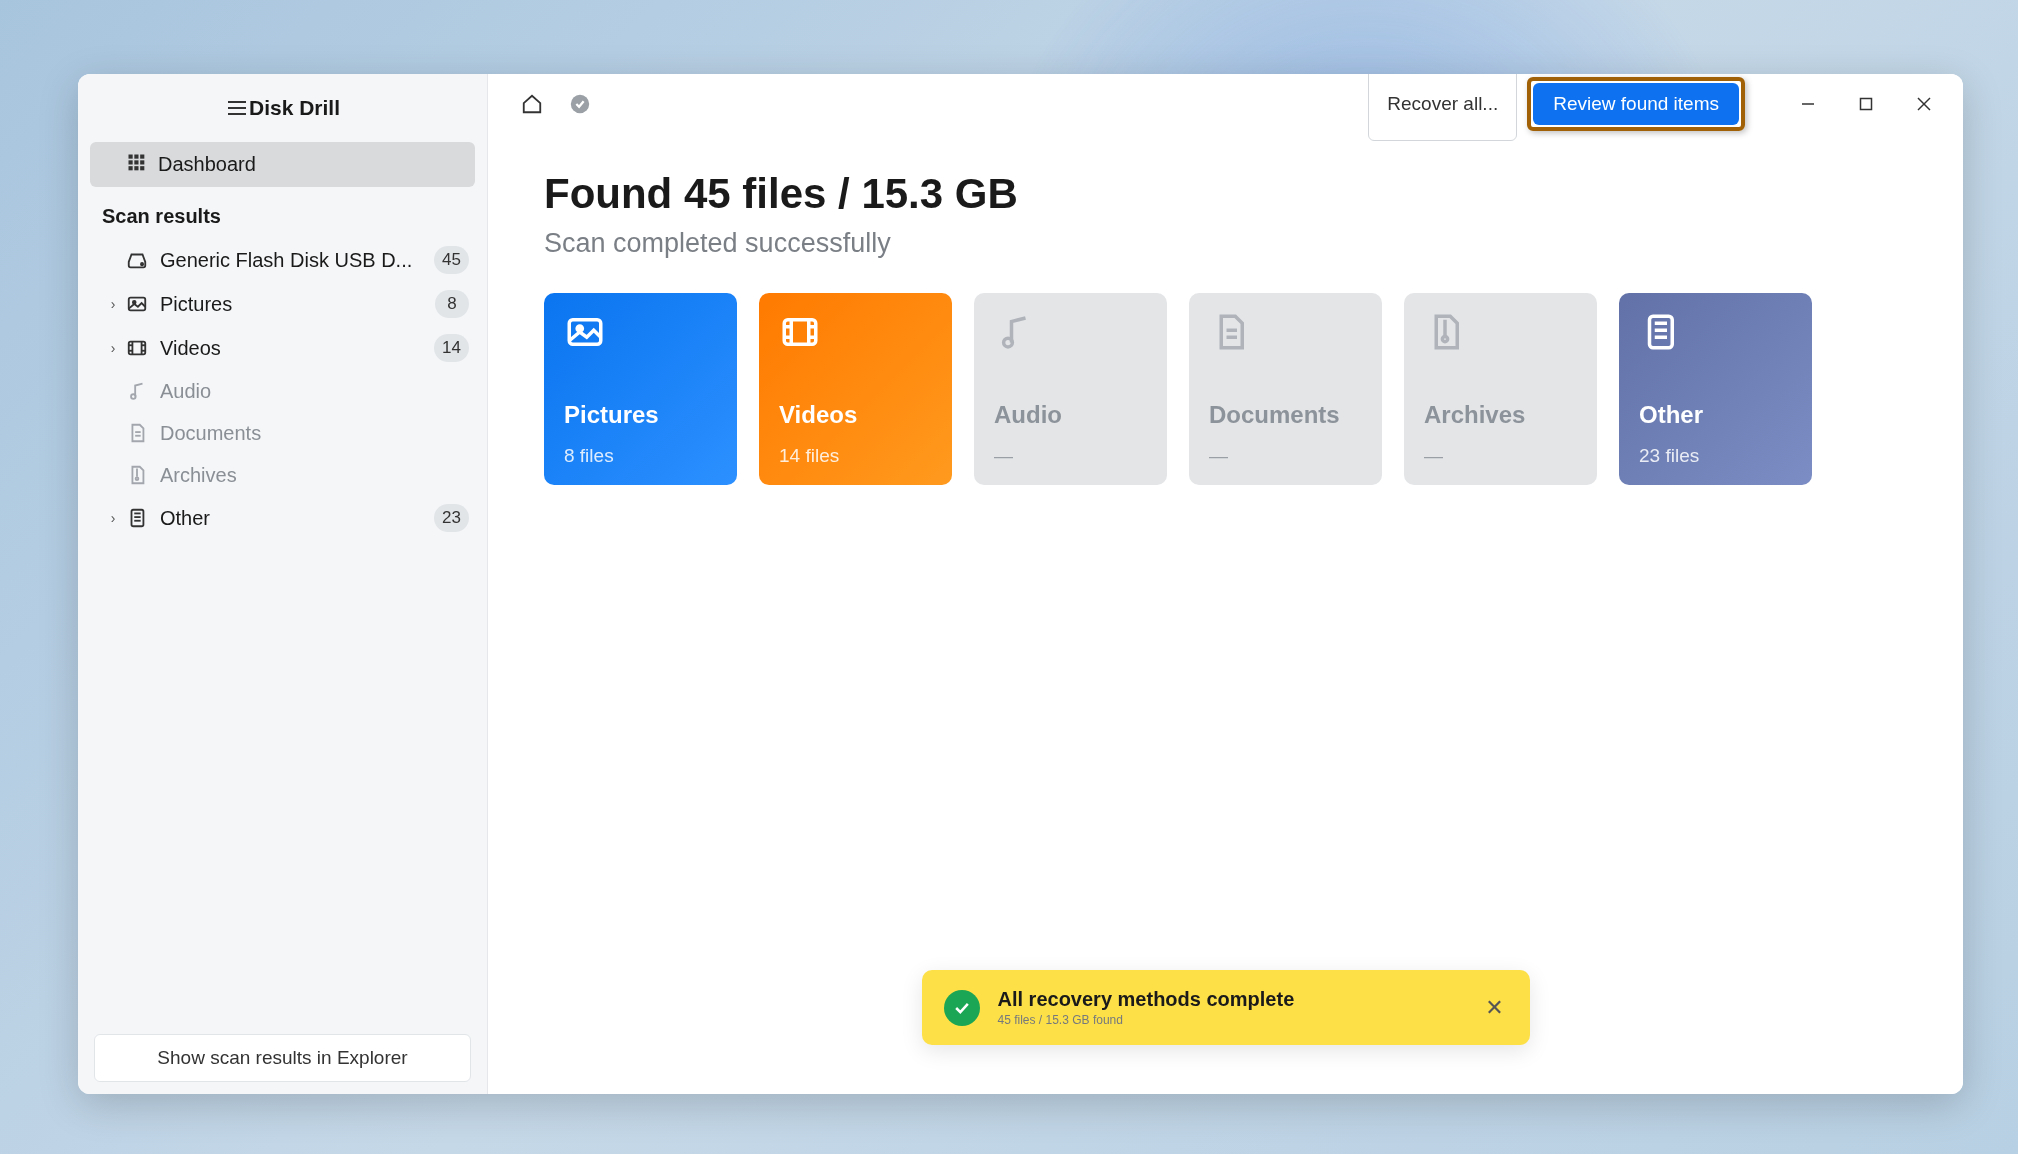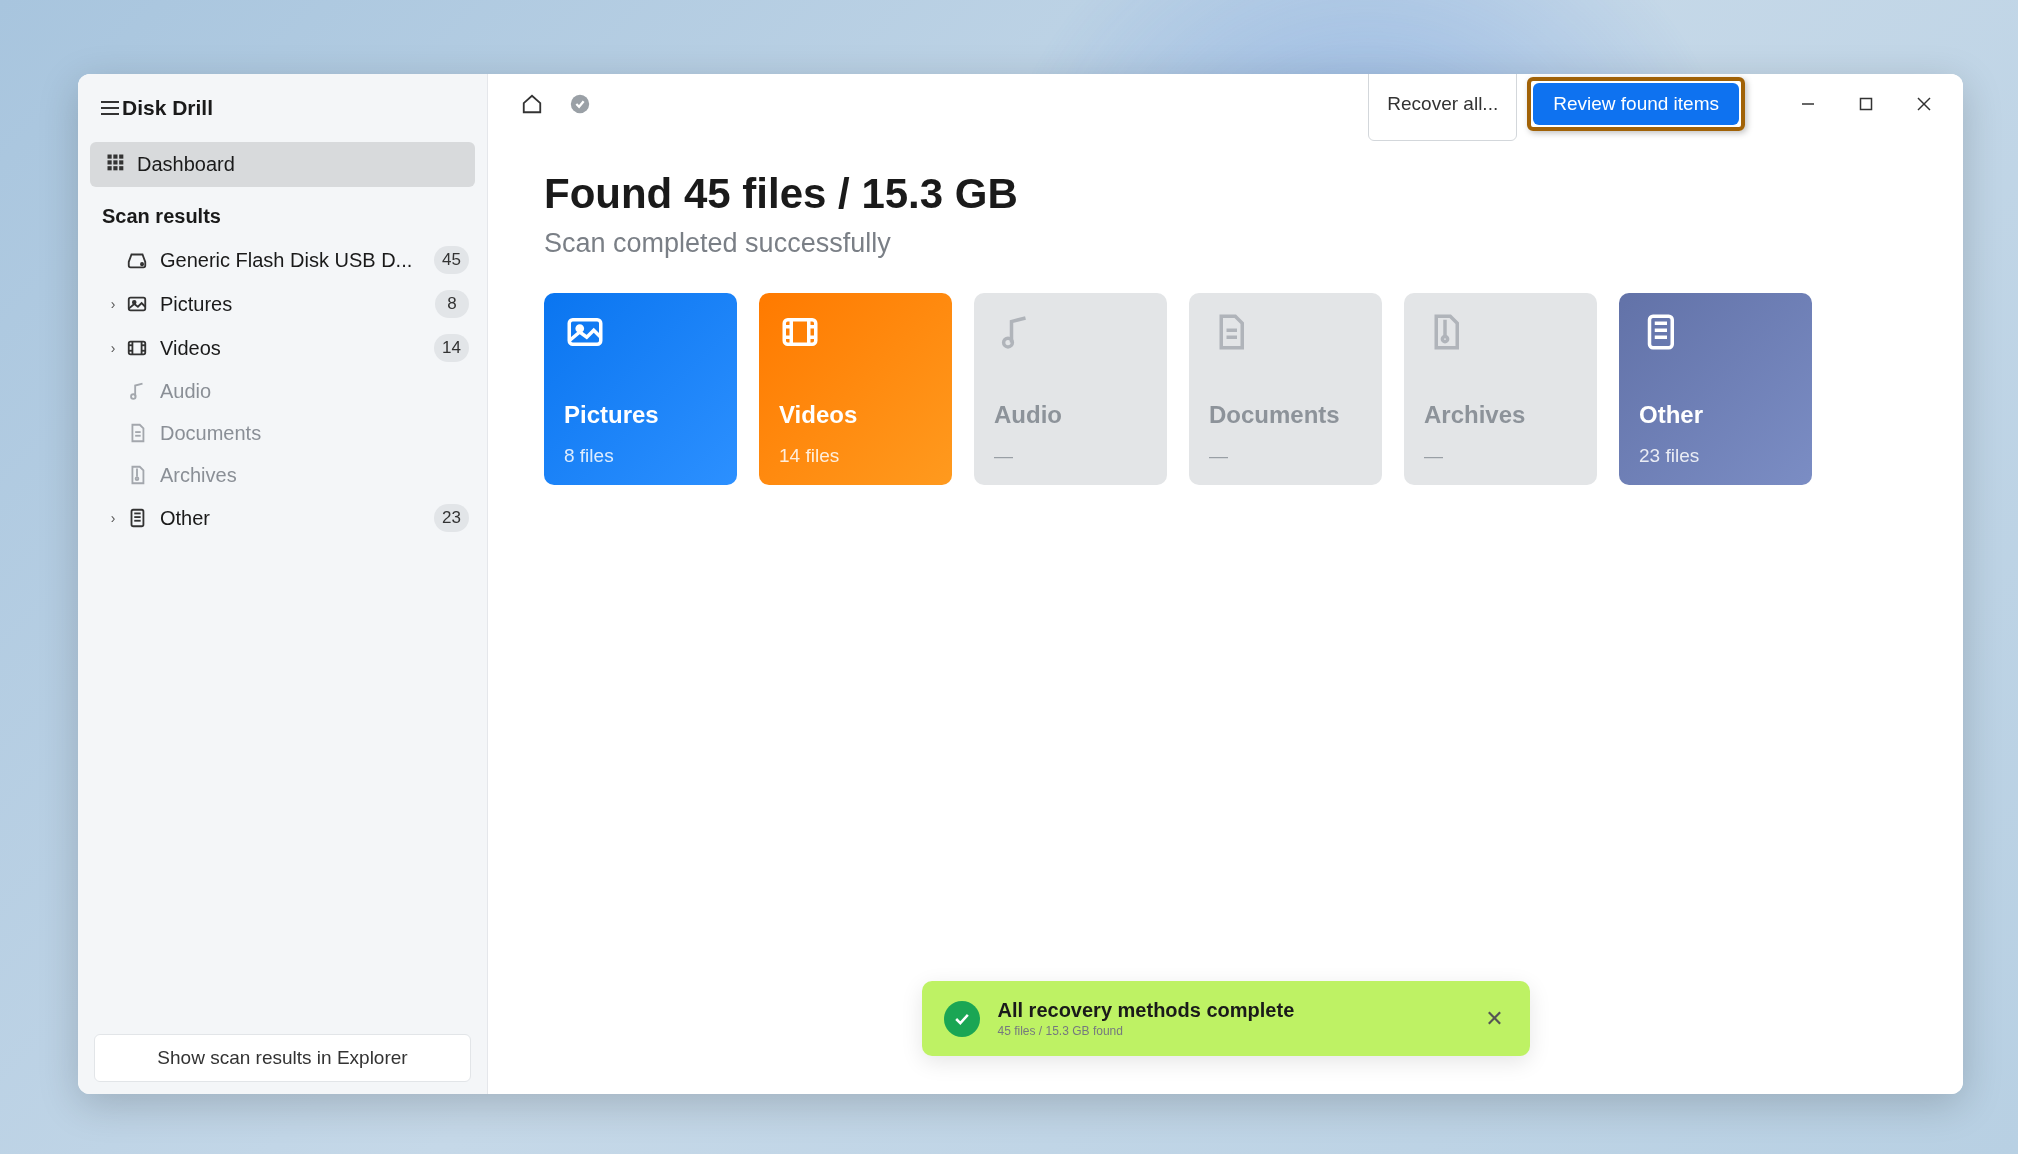--- a/index.html
+++ b/index.html
@@ -38,27 +38,28 @@
     border-right: 1px solid #e5e7eb;
     display: flex;
     flex-direction: column;
     padding-top: 10px;
   }
   .sidebar-top {
     display: flex;
     align-items: center;
     gap: 0;
     padding: 12px 20px 18px 20px;
+    justify-content: center;
   }
   .hamburger { width: 24px; height: 24px; cursor:pointer; }
   .hamburger svg { width:100%; height:100%; }
   .app-title { font-size: 21px; font-weight: 600; color:#1a1a1a; }
   .nav-item {
     display:flex; align-items:center; gap:12px;
-    padding: 10px 15px;
+    padding: 10px 36px;
     margin: 4px 12px;
     border-radius: 6px;
     font-size: 20px;
     color:#1a1a1a;
     cursor:pointer;
   }
   .nav-item.active { background:#d8dadc; }
   .section-label {
     font-size: 20px; font-weight: 700;
     padding: 14px 24px 10px 24px;
@@ -143,23 +144,23 @@
   .tile-icon { width:42px; height:42px; margin-bottom:auto; }
   .tile-icon svg { width:100%; height:100%; }
   .tile-title { font-size:24px; font-weight:600; margin-top:10px; }
   .tile-sub { font-size:19px; opacity:.85; margin-top:16px; }
   .t-pictures { background: linear-gradient(135deg,#0a75f0 0%, #2c90ff 100%); }
   .t-videos   { background: linear-gradient(135deg,#ff7a00 0%, #ff9a1e 100%); }
   .t-other    { background: linear-gradient(135deg,#6272a8 0%, #7b8dc4 100%); }
   
   .toast {
     position:absolute;
-    bottom: 38px; left:50%; transform: translateX(-50%);
+    bottom: 49px; left:50%; transform: translateX(-50%);
     width: 608px;
-    background:#bef264;
+    background:#fde047;
     border-radius:10px;
     box-shadow: 0 6px 22px rgba(0,0,0,.10);
     display:flex; align-items:center;
     padding: 18px 22px;
     gap:18px;
   }
   .toast-check {
     width:36px; height:36px; border-radius:50%;
     background:#1aa654;
     display:flex; align-items:center; justify-content:center;

